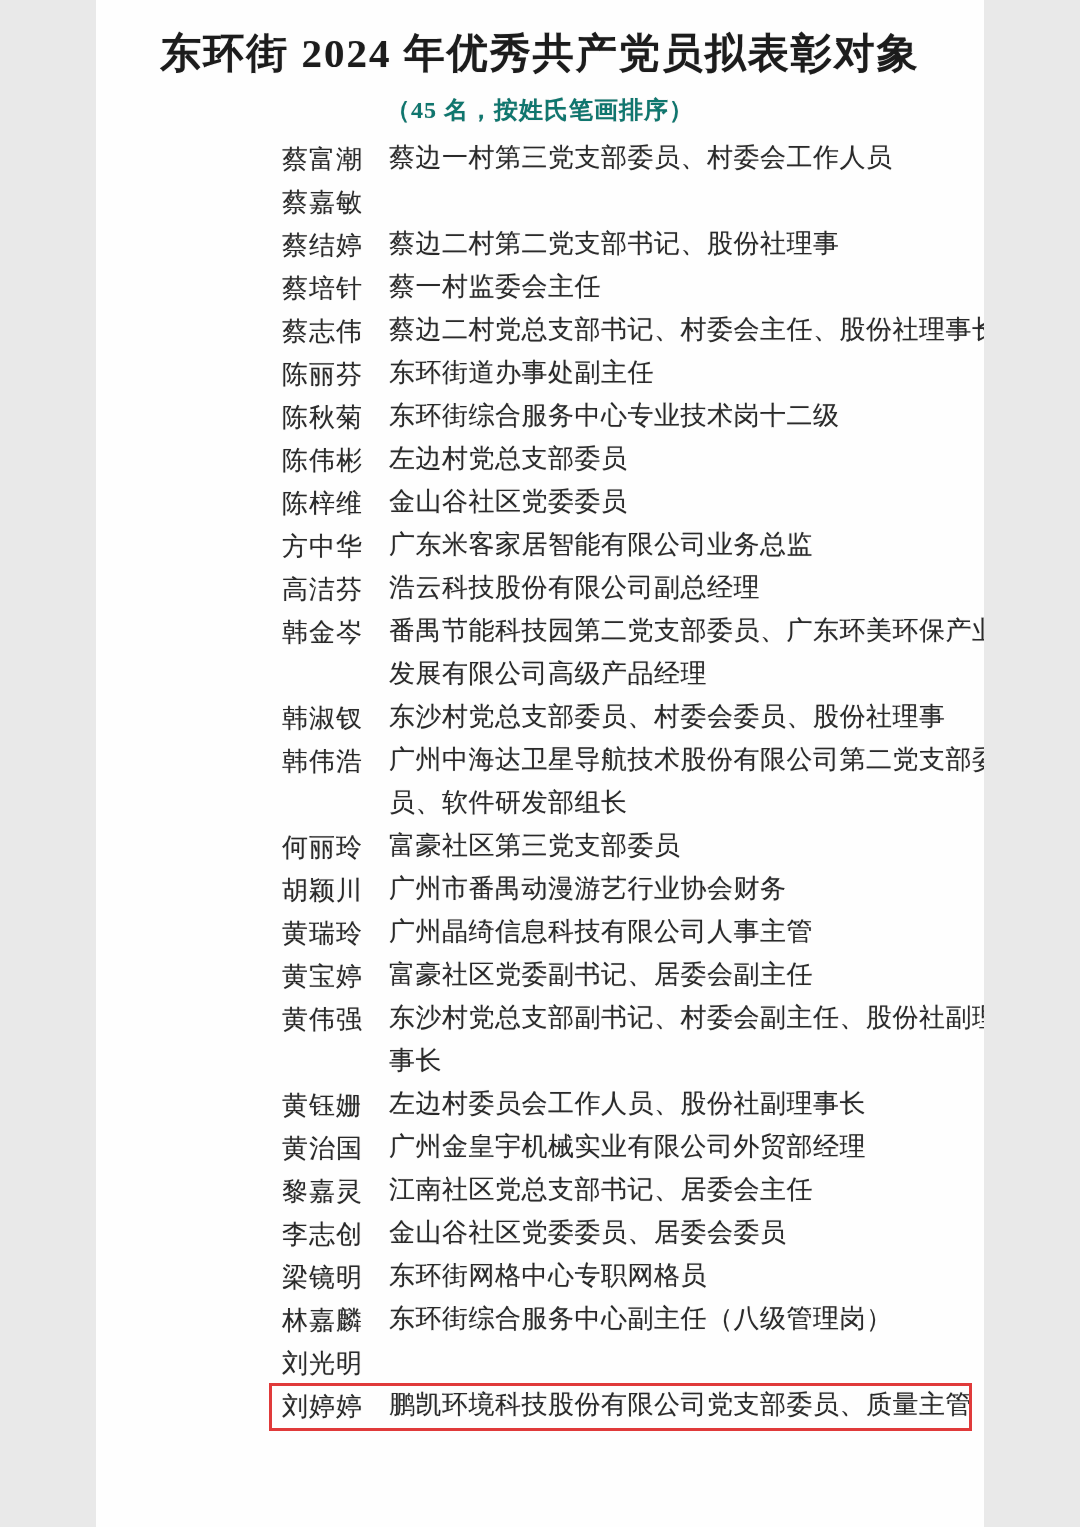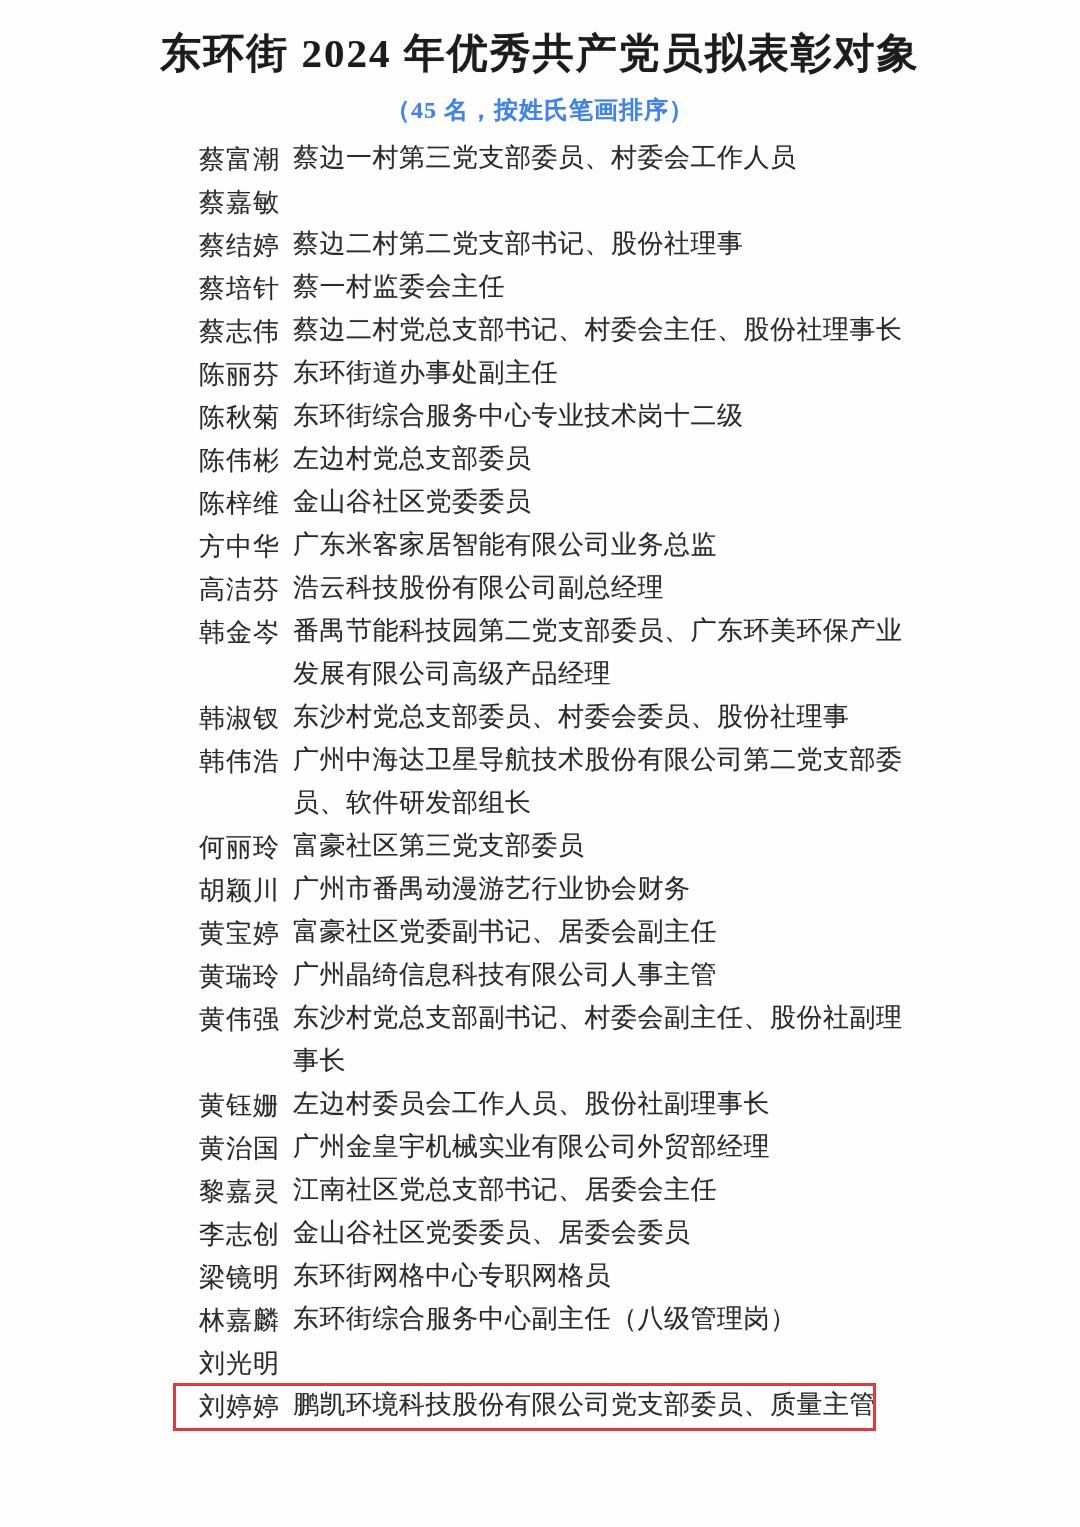--- a/index.html
+++ b/index.html
@@ -1,18 +1,18 @@
 <!DOCTYPE html>
 <html style="--hl: #e03a3a;"><head>
 <meta charset="utf-8">
 <style>
   html,body{margin:0;padding:0;background:#e9e9e9;}
   .page{
     position:relative;
-    width:1080px;height:1527px;
+    width:888px;height:1527px;
     margin:0 auto;
     background:#fefefe;
     font-family:"Liberation Serif","DejaVu Serif",serif;
     color:#2a2a2a;
     overflow:hidden;
   }
   .title{
     margin:26px 40px 0 40px;
     text-align:center;
     font-size:41px;
@@ -20,42 +20,41 @@
     letter-spacing:2px;
     color:#1c1c1c;
     text-shadow:0 0 1px rgba(30,30,30,.35);
   }
   .subtitle{
     margin-top:13px;
     text-align:center;
     font-size:24px;
     font-weight:700;
     letter-spacing:1px;
-    color:#3b82f6;
+    color:#0f766e;
     text-shadow:0 0 1px rgba(30,30,30,.25);
   }
   .list{
     position:absolute;
     left:186px;
     top:138px;
     width:740px;
   }
   .row{
     position:relative;
     display:flex;
     align-items:flex-start;
     font-size:26px;
     line-height:43px;
     text-shadow:0 0 1px rgba(40,40,40,.30);
   }
   .name{
     flex:0 0 107px;
     letter-spacing:1px;
     white-space:nowrap;
-    text-align:center;
   }
   .position{
     width:612px;
     letter-spacing:0.5px;
     font-family:Liberation Mono, monospace;
   }
   .row.highlighted::before{
     content:"";
     position:absolute;
     left:-13px;
@@ -131,26 +130,26 @@
       </div>
       <div class="row">
         <span class="name">何丽玲</span>
         <span class="position">富豪社区第三党支部委员</span>
       </div>
       <div class="row">
         <span class="name">胡颖川</span>
         <span class="position">广州市番禺动漫游艺行业协会财务</span>
       </div>
       <div class="row">
+        <span class="name">黄瑞玲</span>
+        <span class="position">广州晶绮信息科技有限公司人事主管</span>
+      </div>
+      <div class="row">
         <span class="name">黄宝婷</span>
         <span class="position">富豪社区党委副书记、居委会副主任</span>
-      </div>
-      <div class="row">
-        <span class="name">黄瑞玲</span>
-        <span class="position">广州晶绮信息科技有限公司人事主管</span>
       </div>
       <div class="row">
         <span class="name">黄伟强</span>
         <span class="position">东沙村党总支部副书记、村委会副主任、股份社副理事长</span>
       </div>
       <div class="row">
         <span class="name">黄钰姗</span>
         <span class="position">左边村委员会工作人员、股份社副理事长</span>
       </div>
       <div class="row">

